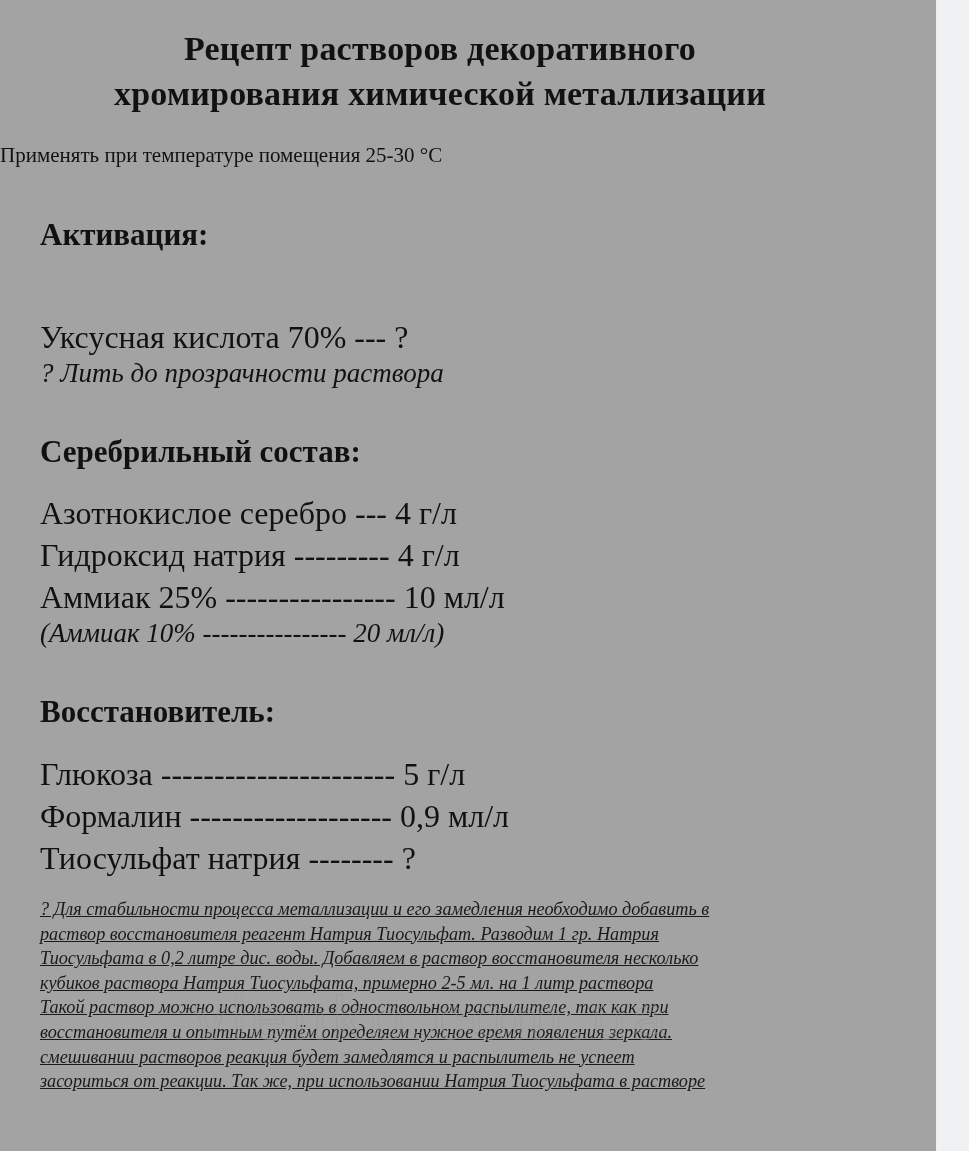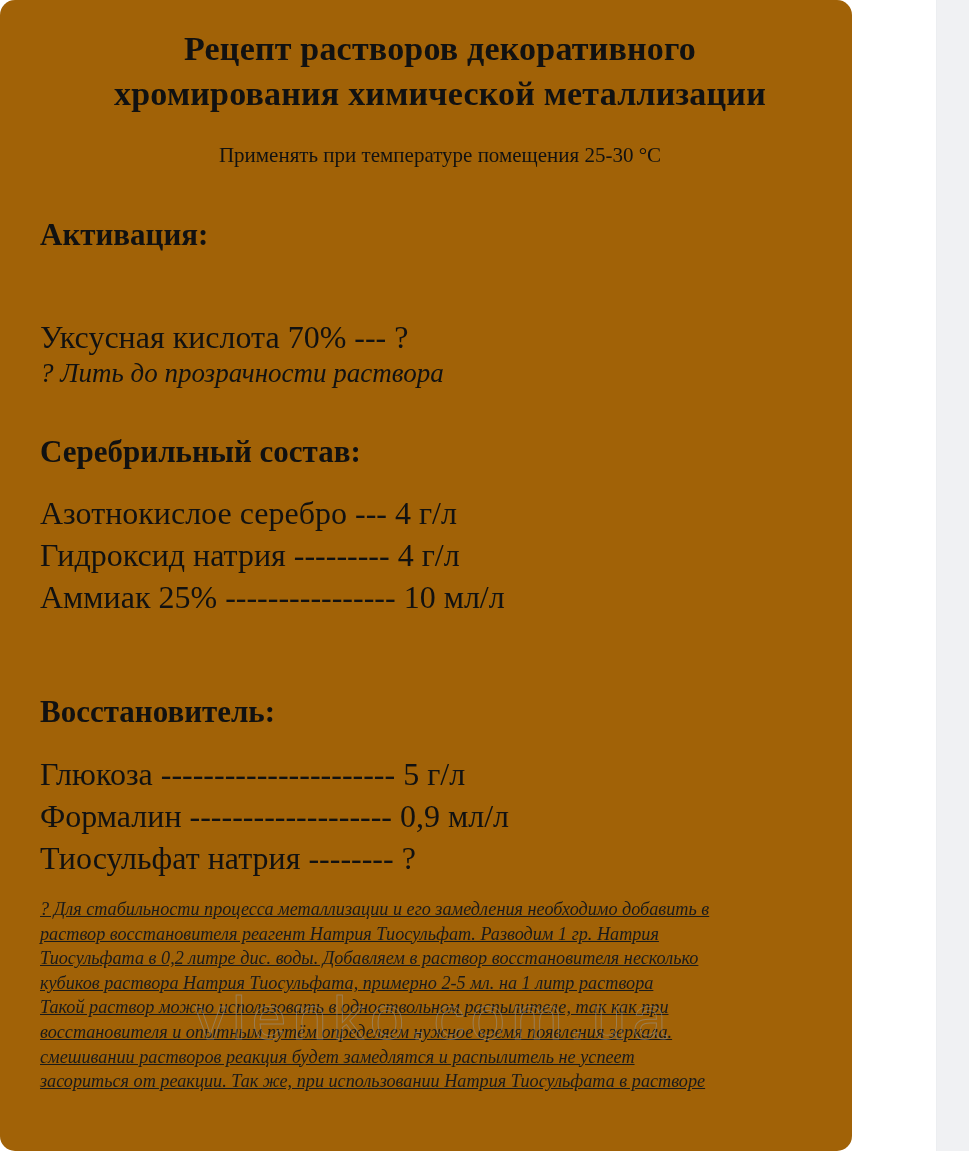--- a/index.html
+++ b/index.html
@@ -3,37 +3,36 @@
 <meta charset="utf-8">
 <style>
   html, body { margin: 0; padding: 0; }
   body {
     width: 969px; height: 1151px; overflow: hidden;
     background: #ffffff; position: relative;
     font-family: "Liberation Serif", "DejaVu Serif", serif;
     color: #111111;
   }
   .page {
-    position: absolute; left: 0; top: 0; width: 852px; height: 1151px;
-    background: #a16207;
-    border-radius: 15px;
+    position: absolute; left: 0; top: 0; width: 936px; height: 1151px;
+    background: #a3a3a3;
   }
   .side-strip {
     position: absolute; left: 936px; top: 0; width: 33px; height: 1151px;
     background: #f0f1f3;
     border-left: 1px solid #eceef1;
   }
   .title {
     position: absolute; left: 0; top: 26px; width: 880px;
     text-align: center; font-weight: bold; font-size: 34px; line-height: 45px;
     letter-spacing: 0.2px;
   }
   .subtitle {
     position: absolute; left: 0; top: 142px; width: 880px;
-    text-align: center; font-size: 21px; line-height: 26px;
+    font-size: 21px; line-height: 26px;
   }
   .h2 {
     position: absolute; left: 40px; font-weight: bold; font-size: 31px; line-height: 38px;
   }
   .line {
     position: absolute; left: 40px; font-size: 32px; line-height: 40px; white-space: pre;
   }
   .note {
     position: absolute; left: 40px; font-style: italic; font-size: 27px; line-height: 26px; white-space: pre;
   }
@@ -63,20 +62,21 @@
   <div class="subtitle">Применять при температуре помещения 25-30 °C</div>
 
   <div class="h2" style="top:216px;">Активация:</div>
   <div class="line" style="top:317px;">Уксусная кислота 70% --- ?</div>
   <div class="note" style="top:360px;">? Лить до прозрачности раствора</div>
 
   <div class="h2" style="top:433px;">Серебрильный состав:</div>
   <div class="line" style="top:493px;">Азотнокислое серебро --- 4 г/л</div>
   <div class="line" style="top:535px;">Гидроксид натрия --------- 4 г/л</div>
   <div class="line" style="top:577px;">Аммиак 25% ---------------- 10 мл/л</div>
+  <div class="note" style="top:620px;">(Аммиак 10% ---------------- 20 мл/л)</div>
 
   <div class="h2" style="top:693px;">Восстановитель:</div>
   <div class="line" style="top:754px;">Глюкоза ---------------------- 5 г/л</div>
   <div class="line" style="top:796px;">Формалин ------------------- 0,9 мл/л</div>
   <div class="line" style="top:838px;">Тиосульфат натрия -------- ?</div>
 
   <div class="para">
     <span>? Для стабильности процесса металлизации и его замедления необходимо добавить в</span>
     <span>раствор восстановителя реагент Натрия Тиосульфат. Разводим 1 гр. Натрия</span>
     <span>Тиосульфата в 0,2 литре дис. воды. Добавляем в раствор восстановителя несколько</span>

